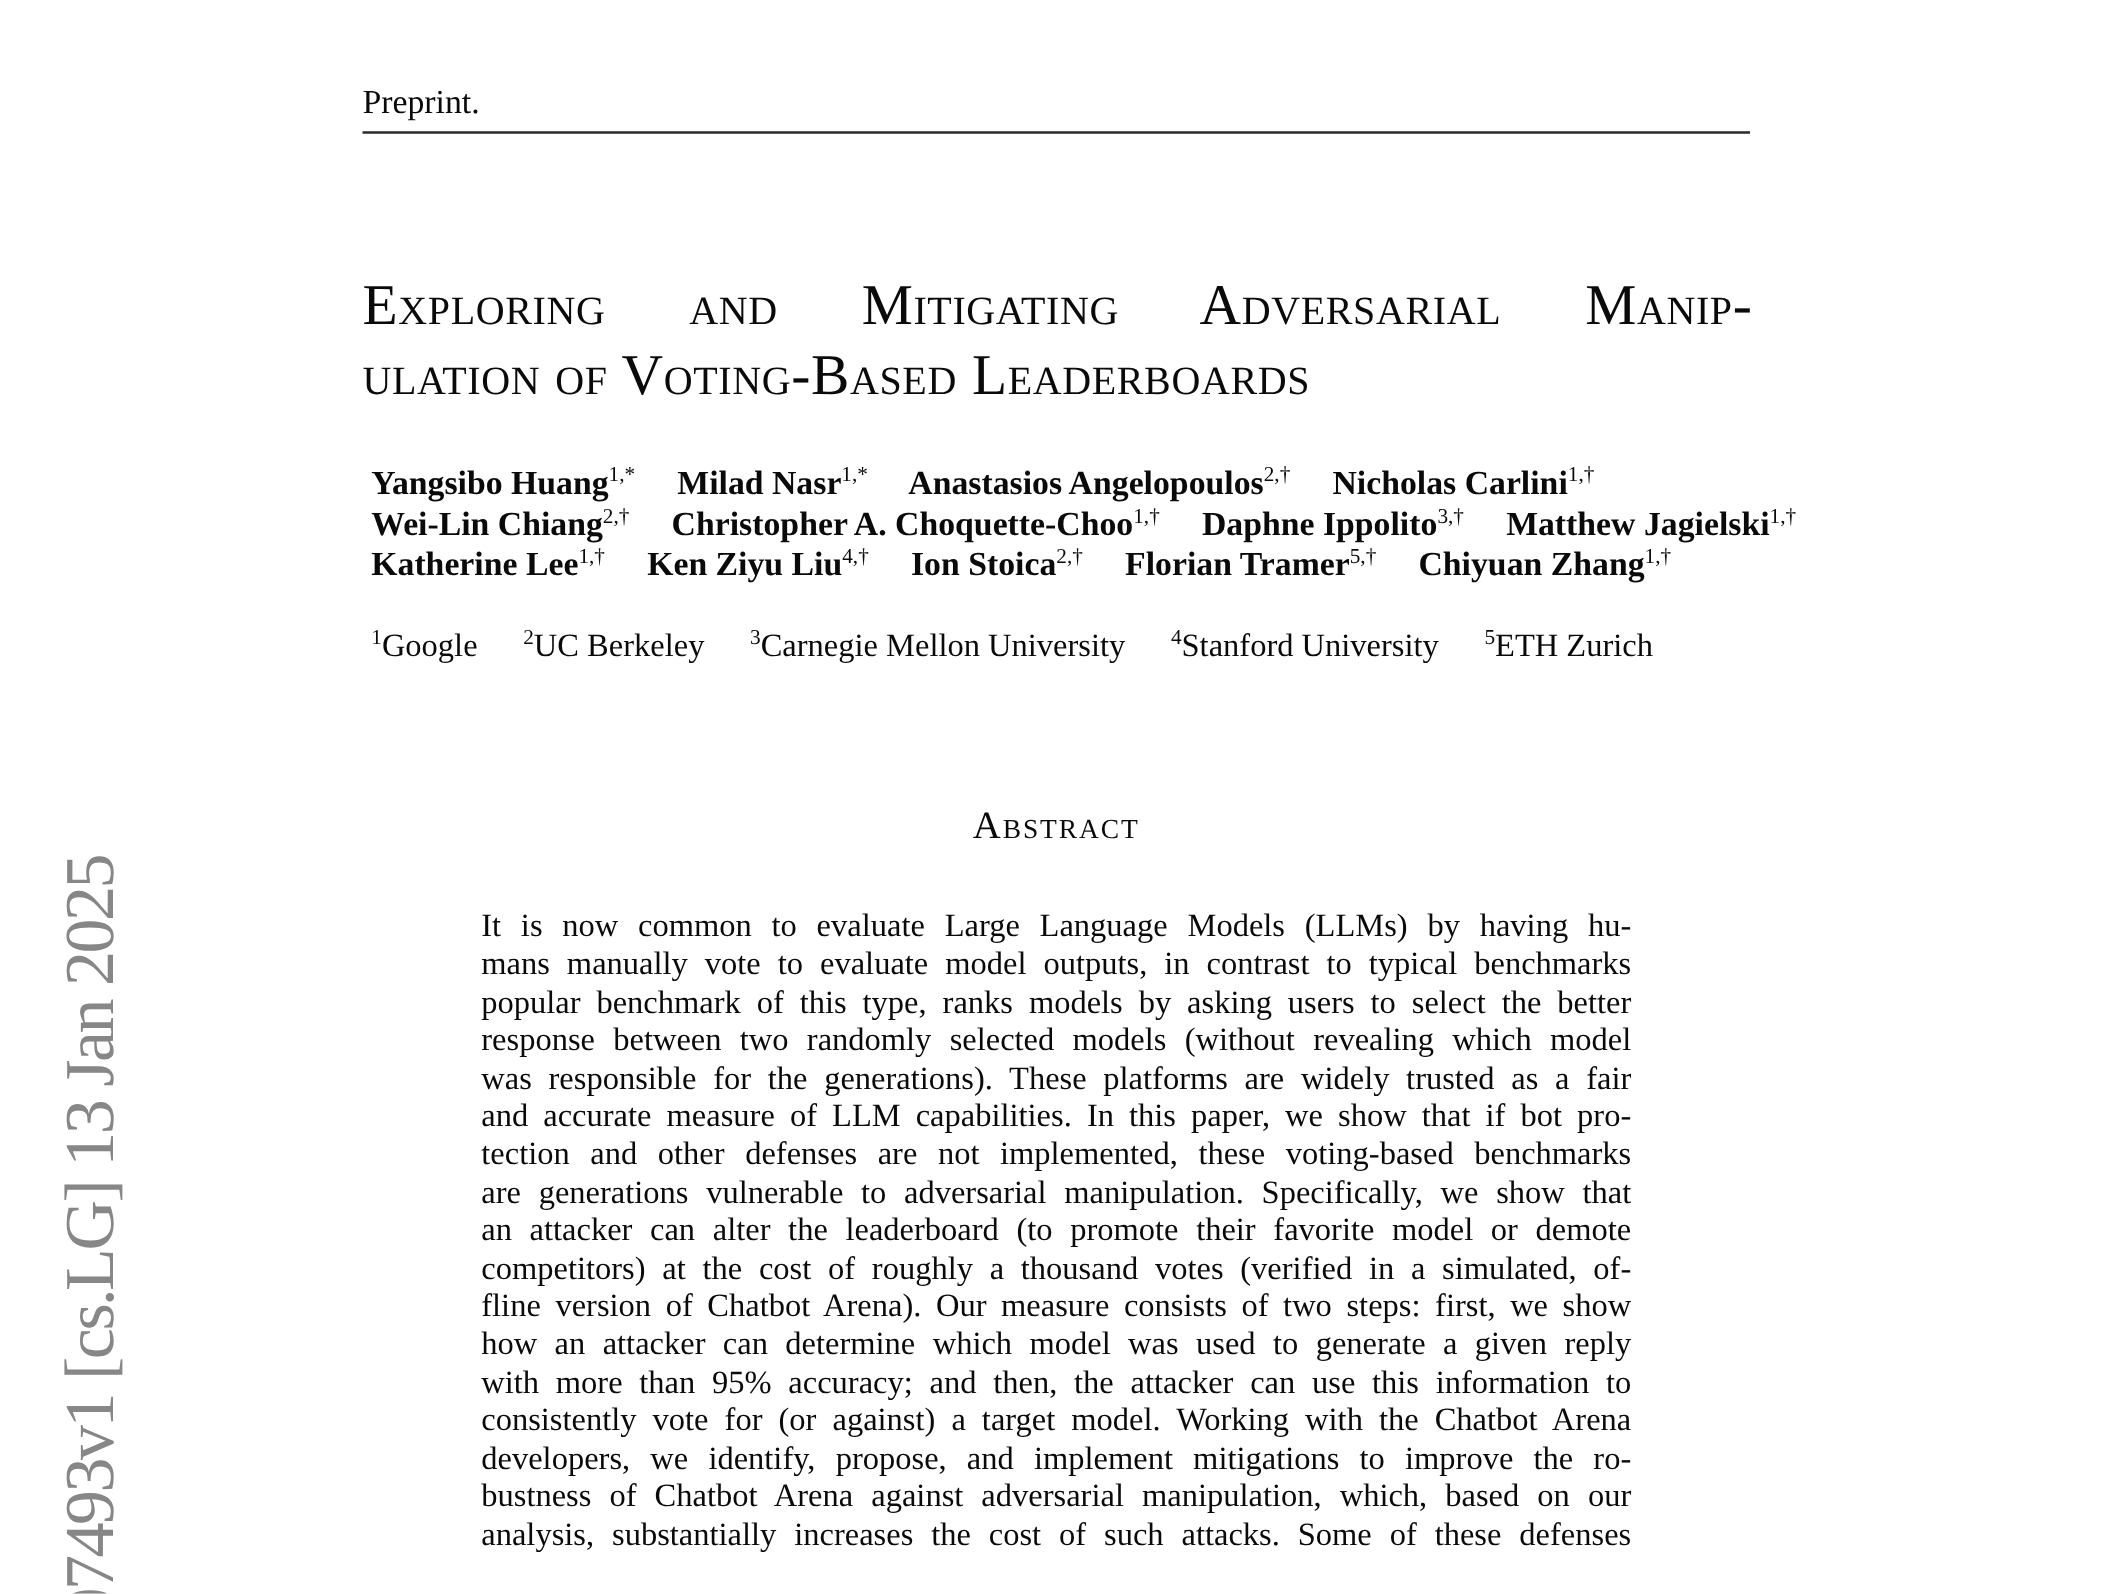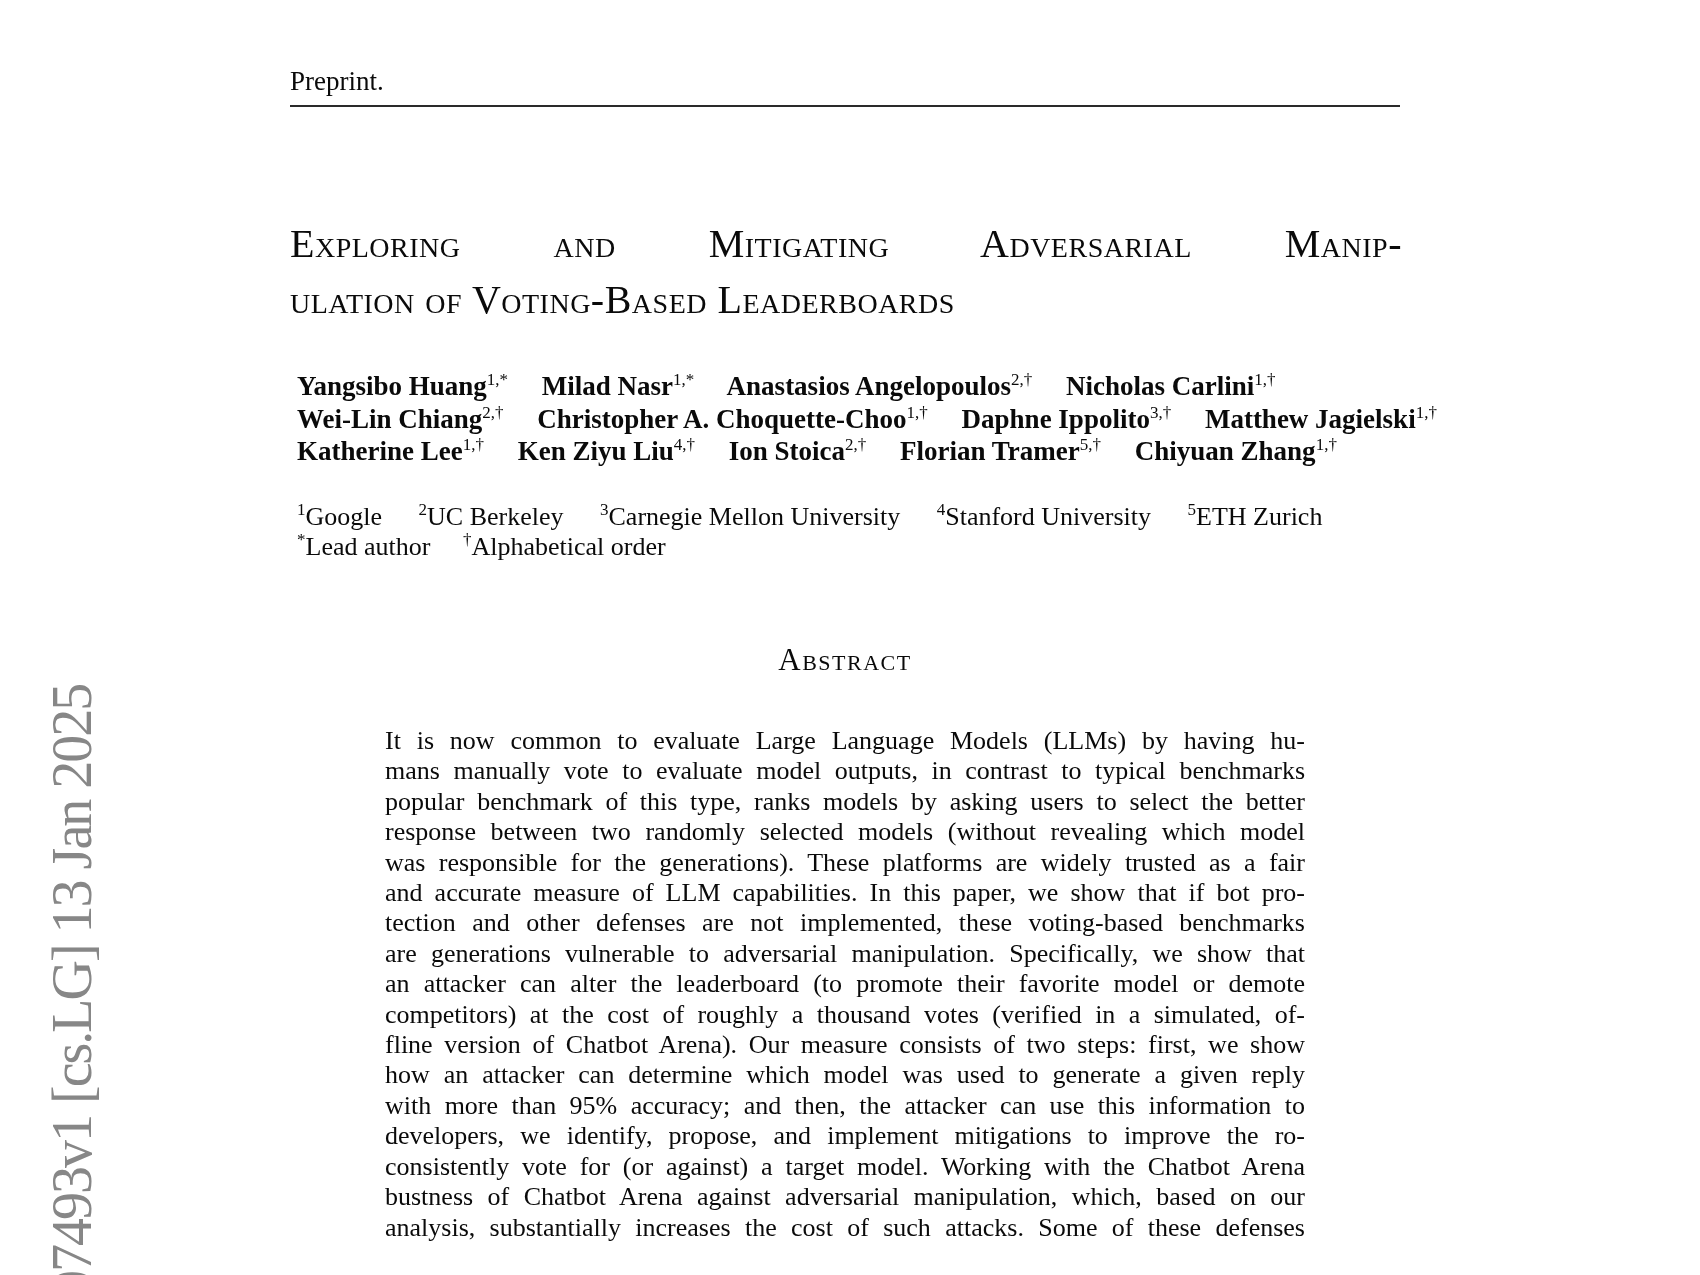--- a/index.html
+++ b/index.html
@@ -29,21 +29,21 @@
     top: 105px;
     width: 1110px;
     height: 2px;
     background: #2a2a2a;
   }
   .title {
     position: absolute;
     left: 290px;
     top: 216px;
     width: 1112px;
-    font-size: 40px;
+    font-size: 46px;
     line-height: 56px;
     font-variant: small-caps;
     letter-spacing: 0.5px;
   }
   .title .line1 {
     text-align: justify;
     text-align-last: justify;
   }
   .authors {
     position: absolute;
@@ -159,40 +159,36 @@
   </div>
 
   <div class="affils">
     <span class="affil"><span class="sup">1</span><span>Google</span></span>
     <span class="affil"><span class="sup">2</span><span>UC Berkeley</span></span>
     <span class="affil"><span class="sup">3</span><span>Carnegie Mellon University</span></span>
     <span class="affil"><span class="sup">4</span><span>Stanford University</span></span>
     <span class="affil"><span class="sup">5</span><span>ETH Zurich</span></span>
   </div>
 
-  <div class="notes">
-    <span class="note"><span class="sup">*</span><span>Lead author</span></span>
-    <span class="note"><span class="sup">†</span><span>Alphabetical order</span></span>
-  </div>
 
   <div class="abstract-heading">Abstract</div>
 
   <div class="abstract-body">
     <div class="abstract-line">It is now common to evaluate Large Language Models (LLMs) by having hu-</div>
     <div class="abstract-line">mans manually vote to evaluate model outputs, in contrast to typical benchmarks</div>
     <div class="abstract-line">popular benchmark of this type, ranks models by asking users to select the better</div>
     <div class="abstract-line">response between two randomly selected models (without revealing which model</div>
     <div class="abstract-line">was responsible for the generations). These platforms are widely trusted as a fair</div>
     <div class="abstract-line">and accurate measure of LLM capabilities. In this paper, we show that if bot pro-</div>
     <div class="abstract-line">tection and other defenses are not implemented, these voting-based benchmarks</div>
     <div class="abstract-line">are generations vulnerable to adversarial manipulation. Specifically, we show that</div>
     <div class="abstract-line">an attacker can alter the leaderboard (to promote their favorite model or demote</div>
     <div class="abstract-line">competitors) at the cost of roughly a thousand votes (verified in a simulated, of-</div>
     <div class="abstract-line">fline version of Chatbot Arena). Our measure consists of two steps: first, we show</div>
     <div class="abstract-line">how an attacker can determine which model was used to generate a given reply</div>
     <div class="abstract-line">with more than 95% accuracy; and then, the attacker can use this information to</div>
+    <div class="abstract-line">consistently vote for (or against) a target model. Working with the Chatbot Arena</div>
     <div class="abstract-line">developers, we identify, propose, and implement mitigations to improve the ro-</div>
-    <div class="abstract-line">consistently vote for (or against) a target model. Working with the Chatbot Arena</div>
     <div class="abstract-line">bustness of Chatbot Arena against adversarial manipulation, which, based on our</div>
     <div class="abstract-line">analysis, substantially increases the cost of such attacks. Some of these defenses</div>
   </div>
 
 </div>
 
 </body></html>

